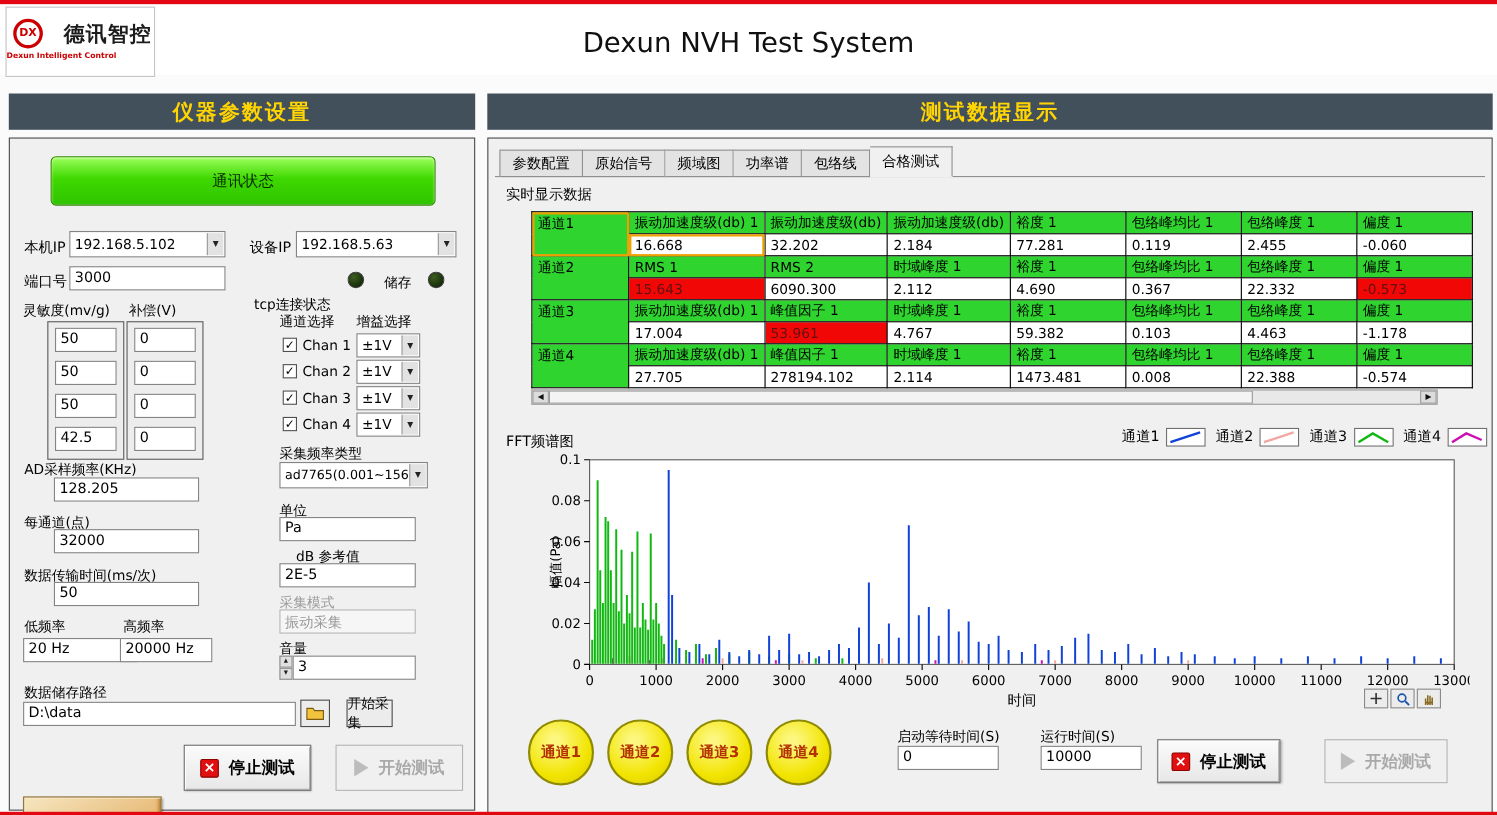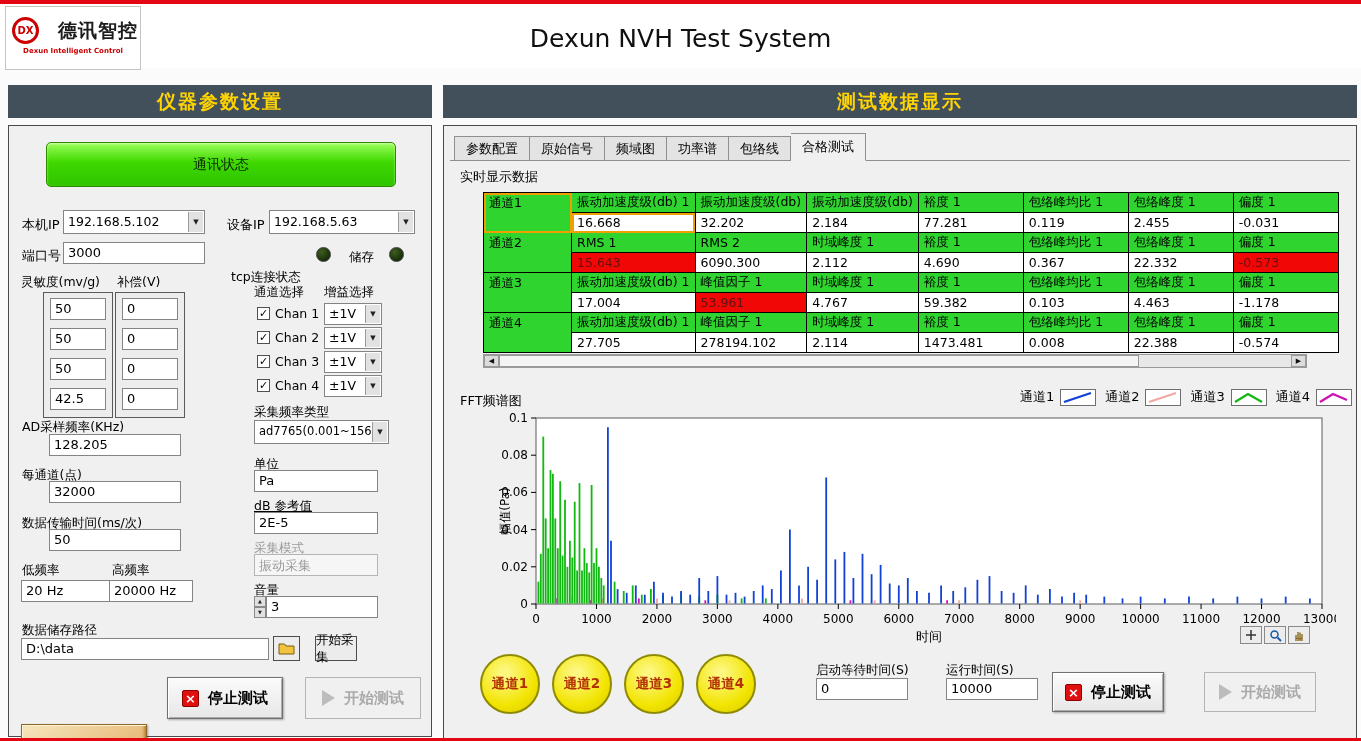--- a/index.html
+++ b/index.html
@@ -9,21 +9,21 @@
   .redline-top { position:absolute; left:0; top:0; width:100%; height:4px; background:#e30613; }
   .redline-bottom { position:absolute; left:0; bottom:0; width:100%; height:3px; background:#e30613; }
 
   
   .app-header { position:absolute; left:0; top:4px; width:100%; height:64px; background:#ffffff; }
   .app-title { position:absolute; left:0; top:20px; width:100%; text-align:center; font-size:25px; color:#101010; }
   .logo-box { position:absolute; left:5px; top:2px; width:136px; height:64px; background:#fff; border:1px solid #c4c4c4; }
   .logo-row { display:flex; align-items:center; gap:19px; padding:10px 4px 0 6px; }
   .logo-icon { flex:0 0 auto; width:27px; height:27px; border:3px solid #cc0000; border-radius:50%; color:#cc0000; font-weight:bold; font-size:10px; display:flex; align-items:center; justify-content:center; }
   .logo-title { font-size:19px; font-weight:bold; color:#1c1c1c; letter-spacing:1px; white-space:nowrap; }
-  .logo-sub { text-align:center; font-size:7px; font-weight:bold; color:#cc0000; margin-top:3px; white-space:nowrap; }
+  .logo-sub { text-align:left; font-size:7px; font-weight:bold; color:#cc0000; margin-top:3px; white-space:nowrap; }
 
   
   .panel-title { position:absolute; height:33px; background:#42505c; color:#ffd400; font-size:19px; font-weight:bold; display:flex; align-items:center; justify-content:center; letter-spacing:2px; }
   .left-title { left:8px; top:85px; width:424px; }
   .right-title { left:443px; top:85px; width:914px; }
   .panel-body { position:absolute; background:#f0f0f0; border:1px solid #4a4a4a; }
   .left-body { left:8px; top:125px; width:424px; height:612px; }
   .right-body { left:443px; top:125px; width:914px; height:688px; }
 
   .lbl { position:absolute; font-size:13px; color:#000; white-space:nowrap; }
@@ -198,21 +198,21 @@
     <div class="field" style="left:40px; top:403px; width:132px;">50</div>
 
     <div class="lbl small" style="left:13px; top:436px;">低频率</div>
     <div class="lbl small" style="left:103px; top:436px;">高频率</div>
     <div class="field" style="left:12px; top:454px; width:104px;">20 Hz</div>
     <div class="field" style="left:100px; top:454px; width:84px;">20000 Hz</div>
 
     <div class="lbl small" style="left:245px; top:330px;">单位</div>
     <div class="field" style="left:245px; top:344px; width:124px;">Pa</div>
 
-    <div class="lbl small" style="left:245px; top:372px;text-decoration:underline;">dB 参考值</div>
+    <div class="lbl small" style="left:260px; top:372px;">dB 参考值</div>
     <div class="field" style="left:245px; top:386px; width:124px;">2E-5</div>
 
     <div class="lbl small disabled" style="left:245px; top:414px;">采集模式</div>
     <div class="field disabled" style="left:245px; top:428px; width:124px;">振动采集</div>
 
     <div class="lbl small" style="left:245px; top:456px;">音量</div>
     <div class="spin" style="left:245px; top:470px;">
       <div>▲</div>
       <div>▼</div>
     </div>
@@ -276,21 +276,21 @@
         <td class="hdr">包络峰度 1</td>
         <td class="hdr">偏度 1</td>
       </tr>
       <tr>
         <td class="val sel">16.668</td>
         <td class="val">32.202</td>
         <td class="val">2.184</td>
         <td class="val">77.281</td>
         <td class="val">0.119</td>
         <td class="val">2.455</td>
-        <td class="val">-0.031</td>
+        <td class="val">-0.060</td>
       </tr>
       <tr>
         <td class="chan" rowspan="2">通道2</td>
         <td class="hdr">RMS 1</td>
         <td class="hdr">RMS 2</td>
         <td class="hdr">时域峰度 1</td>
         <td class="hdr">裕度 1</td>
         <td class="hdr">包络峰均比 1</td>
         <td class="hdr">包络峰度 1</td>
         <td class="hdr">偏度 1</td>

